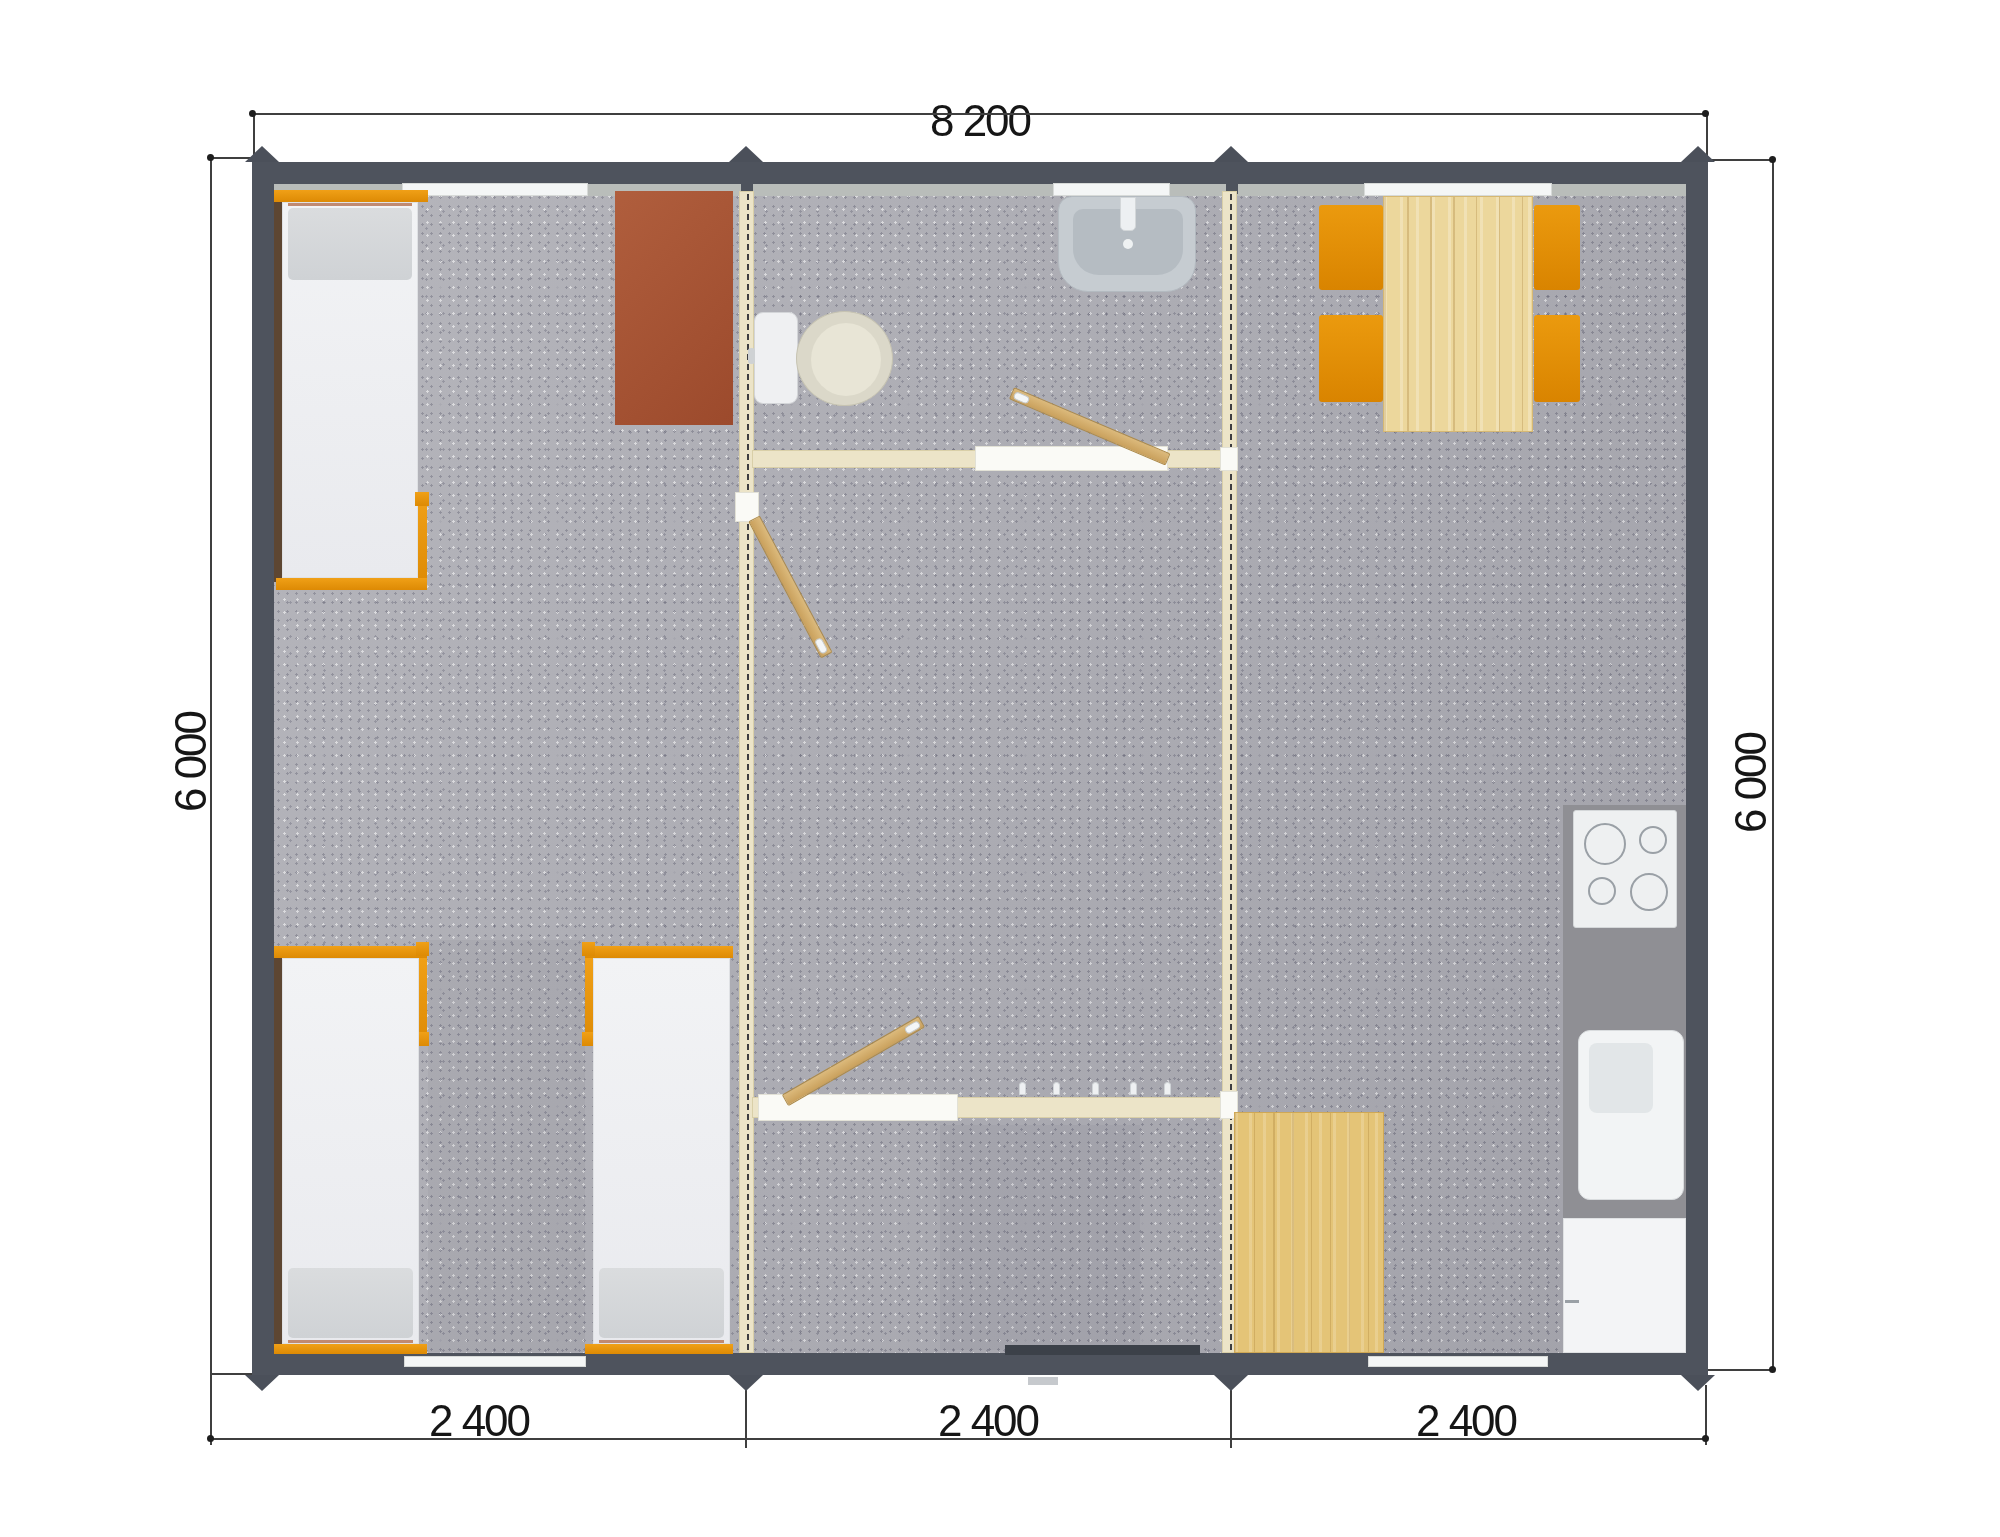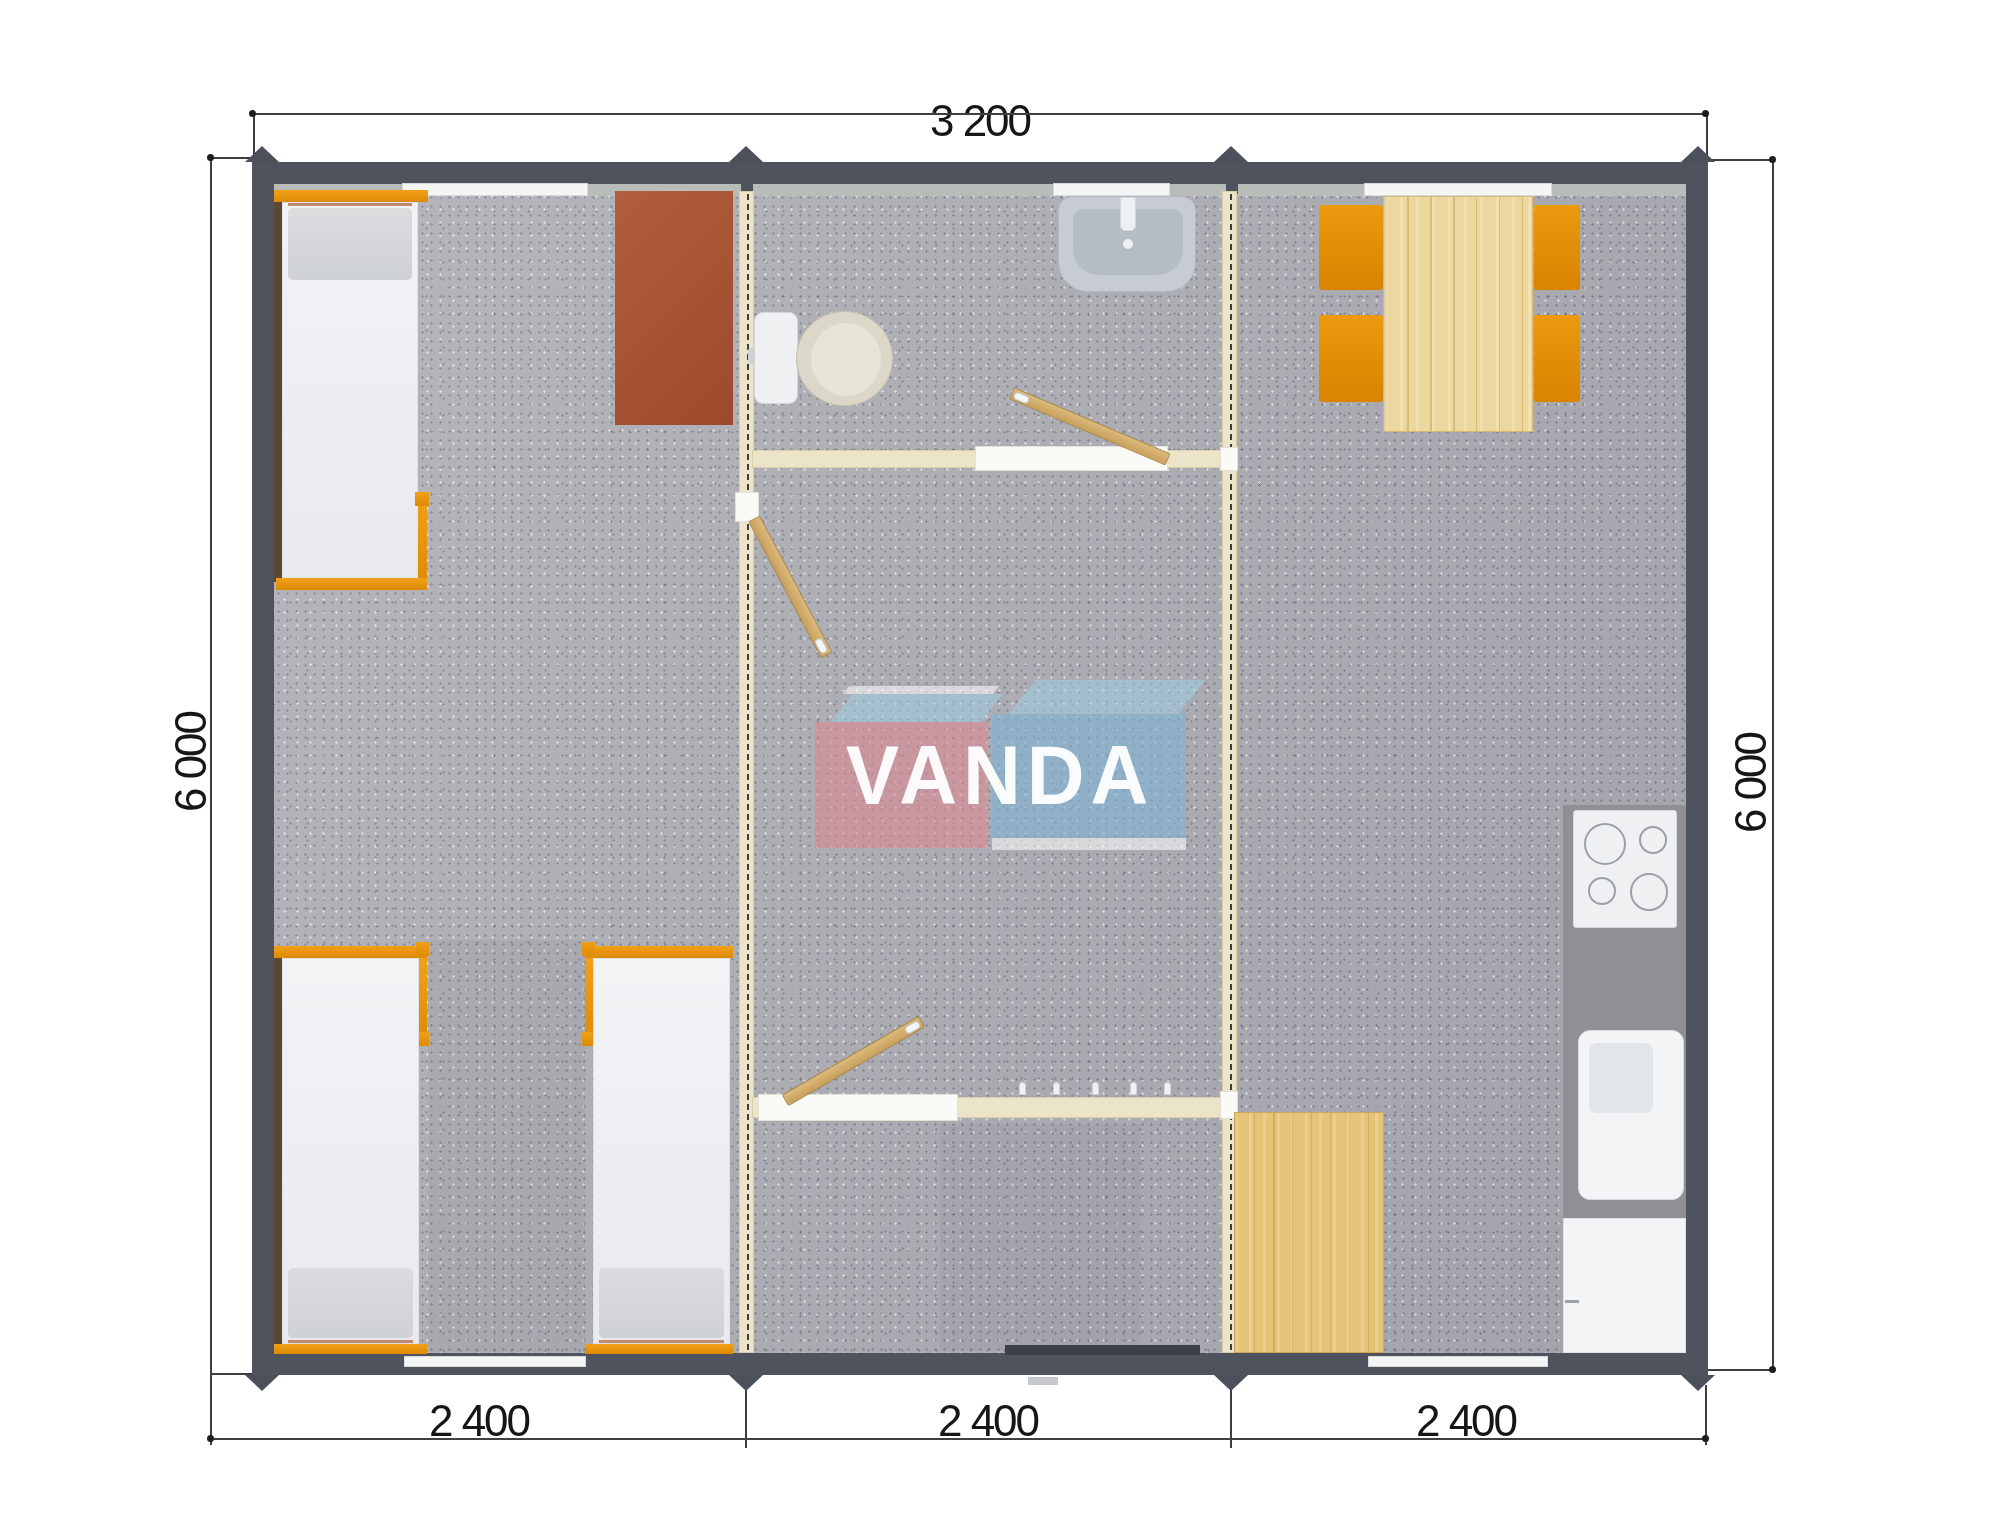--- a/index.html
+++ b/index.html
@@ -75,21 +75,21 @@
   .logo-top{background:rgba(160,205,228,.55);}
   .logo-white{background:rgba(255,255,255,.55);}
   .logo-text{font-size:80px;font-weight:800;color:rgba(255,255,255,.95);letter-spacing:6px;
              text-align:center;transform:scaleY(1.05);}
 </style>
 </head>
 <body>
 
 <div id="plan">
 
-  <div class="abs dim-label" style="left:830px;top:96px;width:300px;">3 200</div>
+  <div class="abs dim-label" style="left:830px;top:96px;width:300px;">8 200</div>
   <div class="abs dim-label" style="left:108px;top:740px;width:160px;height:44px;transform:rotate(-90deg);">6 000</div>
   <div class="abs dim-label" style="left:1668px;top:761px;width:160px;height:44px;transform:rotate(-90deg);">6 000</div>
   <div class="abs dim-label" style="left:329px;top:1396px;width:300px;">2 400</div>
   <div class="abs dim-label" style="left:838px;top:1396px;width:300px;">2 400</div>
   <div class="abs dim-label" style="left:1316px;top:1396px;width:300px;">2 400</div>
 
   <div class="abs dim-line" style="left:253px;top:113px;width:1455px;height:2px;"></div>
   <div class="abs dim-line" style="left:253px;top:113px;width:2px;height:49px;"></div>
   <div class="abs dim-line" style="left:1706px;top:113px;width:2px;height:49px;"></div>
   <div class="abs dim-dot" style="left:249px;top:110px;"></div>
@@ -213,29 +213,20 @@
   <div class="abs toilet-bowl" style="left:796px;top:311px;width:97px;height:95px;">
     <span class="toilet-seat" style="left:14px;top:11px;width:70px;height:73px;"></span>
   </div>
 
   <div class="abs bsink" style="left:1058px;top:196px;width:138px;height:96px;">
     <span class="bsink-basin" style="left:14px;top:12px;width:110px;height:66px;"></span>
     <span class="faucet" style="left:61px;top:0px;width:16px;height:34px;"></span>
     <span class="abs" style="left:64px;top:42px;width:10px;height:10px;background:#eef1f2;border-radius:50%;"></span>
   </div>
 
-  <div class="abs" style="left:800px;top:670px;width:400px;height:190px;">
-    <div class="abs logo-top" style="left:42px;top:24px;width:150px;height:28px;transform:skewX(-38deg);"></div>
-    <div class="abs logo-white" style="left:46px;top:16px;width:150px;height:8px;transform:skewX(-38deg);"></div>
-    <div class="abs logo-box-red" style="left:15px;top:52px;width:173px;height:126px;"></div>
-    <div class="abs logo-top" style="left:222px;top:10px;width:170px;height:34px;transform:skewX(-38deg);"></div>
-    <div class="abs logo-box-blue" style="left:192px;top:44px;width:194px;height:124px;"></div>
-    <div class="abs logo-white" style="left:192px;top:168px;width:194px;height:12px;"></div>
-    <div class="abs logo-text" style="left:10px;top:60px;width:380px;">VANDA</div>
-  </div>
 
   <div class="abs chair" style="left:1319px;top:205px;width:64px;height:85px;"></div>
   <div class="abs chair" style="left:1319px;top:315px;width:64px;height:87px;"></div>
   <div class="abs chair" style="left:1534px;top:205px;width:46px;height:85px;"></div>
   <div class="abs chair" style="left:1534px;top:315px;width:46px;height:87px;"></div>
   <div class="abs table-wood" style="left:1383px;top:196px;width:150px;height:236px;"></div>
 
   <div class="abs counter" style="left:1563px;top:805px;width:123px;height:413px;"></div>
   <div class="abs cooktop" style="left:1573px;top:810px;width:104px;height:118px;">
     <span class="burner" style="left:10px;top:12px;width:42px;height:42px;"></span>

